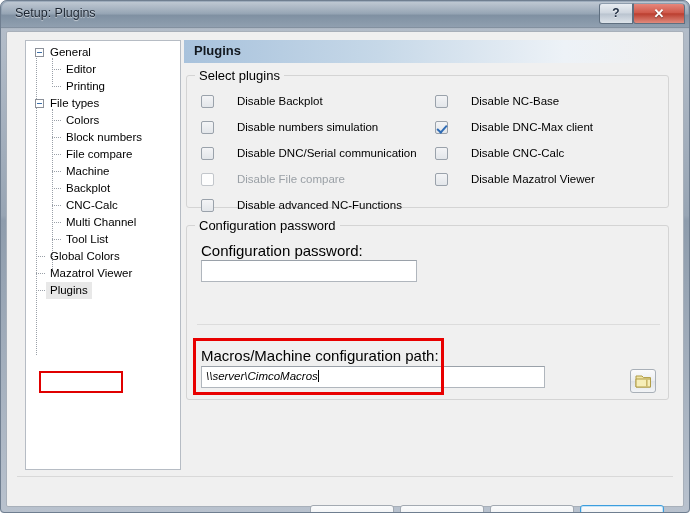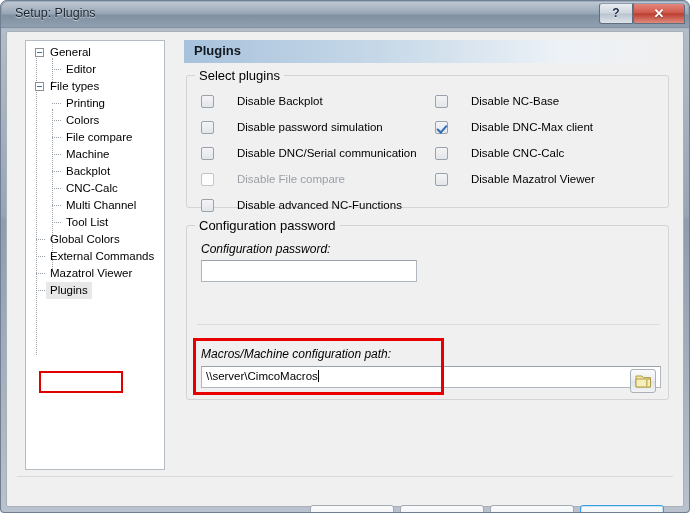--- a/index.html
+++ b/index.html
@@ -96,21 +96,21 @@
     width: 678px; height: 476px;
     background: #f0f0f0;
     border: 1px solid #a8b0ba;
     border-radius: 2px;
   }
 
   
   #tree-panel {
     position: absolute;
     left: 18px; top: 8px;
-    width: 140px; height: 430px;
+    width: 156px; height: 430px;
     background: #ffffff;
     border: 1px solid #b6bcc4;
   }
   #tree-list {
     position: absolute;
     left: 4px; top: 3px;
     width: 146px;
   }
   .tnode {
     position: relative;
@@ -251,24 +251,23 @@
     font-size: 11.5px;
     color: #000000;
     line-height: 15px;
     padding-left: 16px;
   }
   .cblabel.disabled { color: #9aa0a6; text-align: center; }
 
   
   .fieldlabel {
     position: absolute;
-    font-size: 12px;
+    font-size: 15px;
     color: #000000;
     white-space: nowrap;
-    font-style: italic;
   }
   .textinput {
     position: absolute;
     background: #ffffff;
     border: 1px solid #b0b6bd;
     border-top-color: #9aa1a9;
     font-size: 11.5px;
     color: #000000;
     padding: 2px 4px;
     line-height: 15px;
@@ -362,34 +361,38 @@
       <div class="vrail" id="rail-filetypes"></div>
       <div id="tree-list">
           <div class="tnode d0">
             <span class="expander"></span>
             <span class="tlabel">General</span>
           </div>
           <div class="tnode d1">
             <span class="leafstub"></span>
             <span class="tlabel">Editor</span>
           </div>
+          <div class="tnode d1">
+            <span class="leafstub"></span>
+            <span class="tlabel">Printing</span>
+          </div>
           <div class="tnode d0">
             <span class="expander"></span>
             <span class="tlabel">File types</span>
           </div>
           <div class="tnode d1">
             <span class="leafstub"></span>
-            <span class="tlabel">Printing</span>
-          </div>
-          <div class="tnode d1">
-            <span class="leafstub"></span>
             <span class="tlabel">Colors</span>
           </div>
           <div class="tnode d1">
             <span class="leafstub"></span>
+            <span class="tlabel">Block numbers</span>
+          </div>
+          <div class="tnode d1">
+            <span class="leafstub"></span>
             <span class="tlabel">File compare</span>
           </div>
           <div class="tnode d1">
             <span class="leafstub"></span>
             <span class="tlabel">Machine</span>
           </div>
           <div class="tnode d1">
             <span class="leafstub"></span>
             <span class="tlabel">Backplot</span>
           </div>
@@ -401,24 +404,20 @@
             <span class="leafstub"></span>
             <span class="tlabel">Multi Channel</span>
           </div>
           <div class="tnode d1">
             <span class="leafstub"></span>
             <span class="tlabel">Tool List</span>
           </div>
           <div class="tnode d0">
             <span class="leafstub"></span>
             <span class="tlabel">Global Colors</span>
-          </div>
-          <div class="tnode d0">
-            <span class="leafstub"></span>
-            <span class="tlabel">External Commands</span>
           </div>
           <div class="tnode d0">
             <span class="leafstub"></span>
             <span class="tlabel">Mazatrol Viewer</span>
           </div>
           <div class="tnode d0 selected">
             <span class="leafstub"></span>
             <span class="tlabel">Plugins</span>
           </div>
         </div>
@@ -433,21 +432,21 @@
 
       <div class="groupbox" id="gb-select">
         <div class="group-title">Select plugins</div>
         <div id="cb-left-col">
             <div class="cbrow" style="left: 14px; top: 18px;">
               <span class="cbbox"></span>
               <span class="cblabel">Disable Backplot</span>
             </div>
             <div class="cbrow" style="left: 14px; top: 44px;">
               <span class="cbbox"></span>
-              <span class="cblabel">Disable password simulation</span>
+              <span class="cblabel">Disable numbers simulation</span>
             </div>
             <div class="cbrow" style="left: 14px; top: 70px;">
               <span class="cbbox"></span>
               <span class="cblabel">Disable DNC/Serial communication</span>
             </div>
             <div class="cbrow" style="left: 14px; top: 96px;">
               <span class="cbbox disabled"></span>
               <span class="cblabel disabled">Disable File compare</span>
             </div>
             <div class="cbrow" style="left: 14px; top: 122px;">
@@ -478,21 +477,21 @@
       <div class="groupbox" id="gb-config">
         <div class="group-title">Configuration password</div>
 
         <div class="fieldlabel" style="left:14px; top:16px;">Configuration password:</div>
         <div class="textinput" id="password-input" style="left:14px; top:34px; width:216px; height:22px;"></div>
 
         <div id="config-sep"></div>
 
         <div class="fieldlabel" style="left:14px; top:121px;">Macros/Machine configuration path:</div>
 
-        <div class="textinput" id="path-input" style="left:14px; top:140px; width:460px; height:22px;"><span id="path-value">\\server\CimcoMacros</span><span id="caret"></span></div>
+        <div class="textinput" id="path-input" style="left:14px; top:140px; width:344px; height:22px;font-style:italic;"><span id="path-value">\\server\CimcoMacros</span><span id="caret"></span></div>
 
         <div id="browse-btn">
           <svg width="17" height="15" viewBox="0 0 17 15">
             <path d="M1 2 H7 L8.5 3.6 H15.5 V13 H1 Z" fill="#f2e6a8" stroke="#b09c46" stroke-width="1"></path>
             <path d="M1 5 H15.5 V13 H1 Z" fill="#f6eeb8" stroke="#b09c46" stroke-width="1"></path>
             <rect x="11" y="5.5" width="1.6" height="7" fill="#c9b76a"></rect>
           </svg>
         </div>
 
         <div id="path-annotation"></div>

